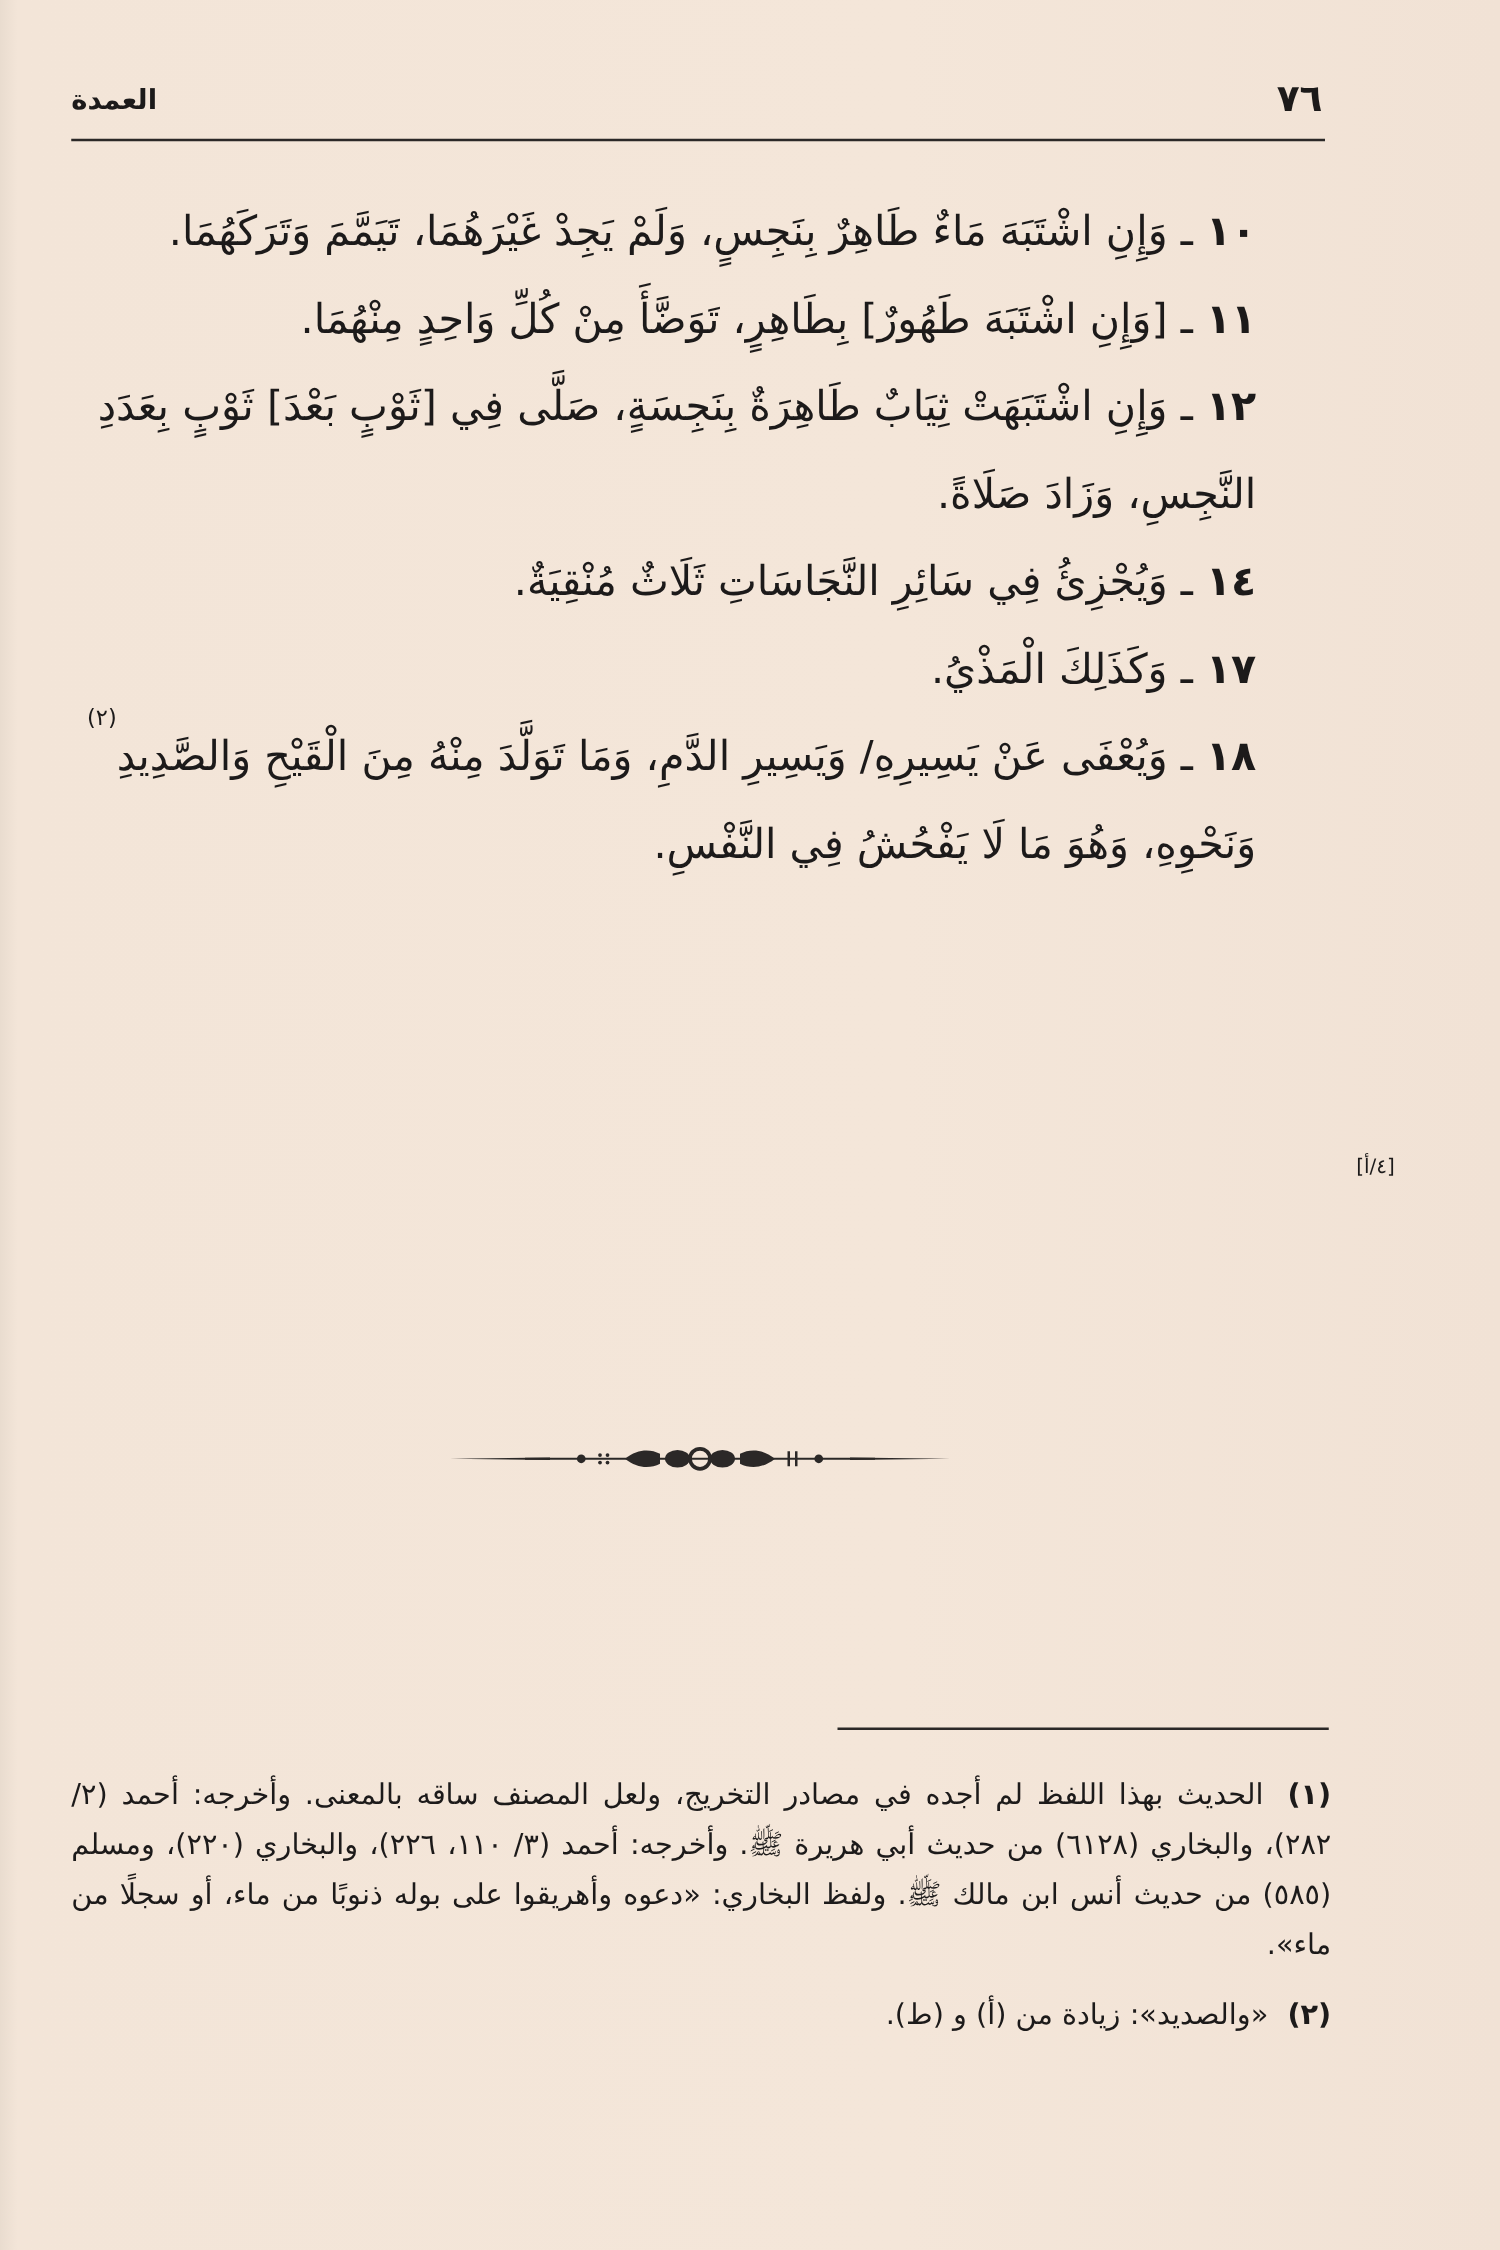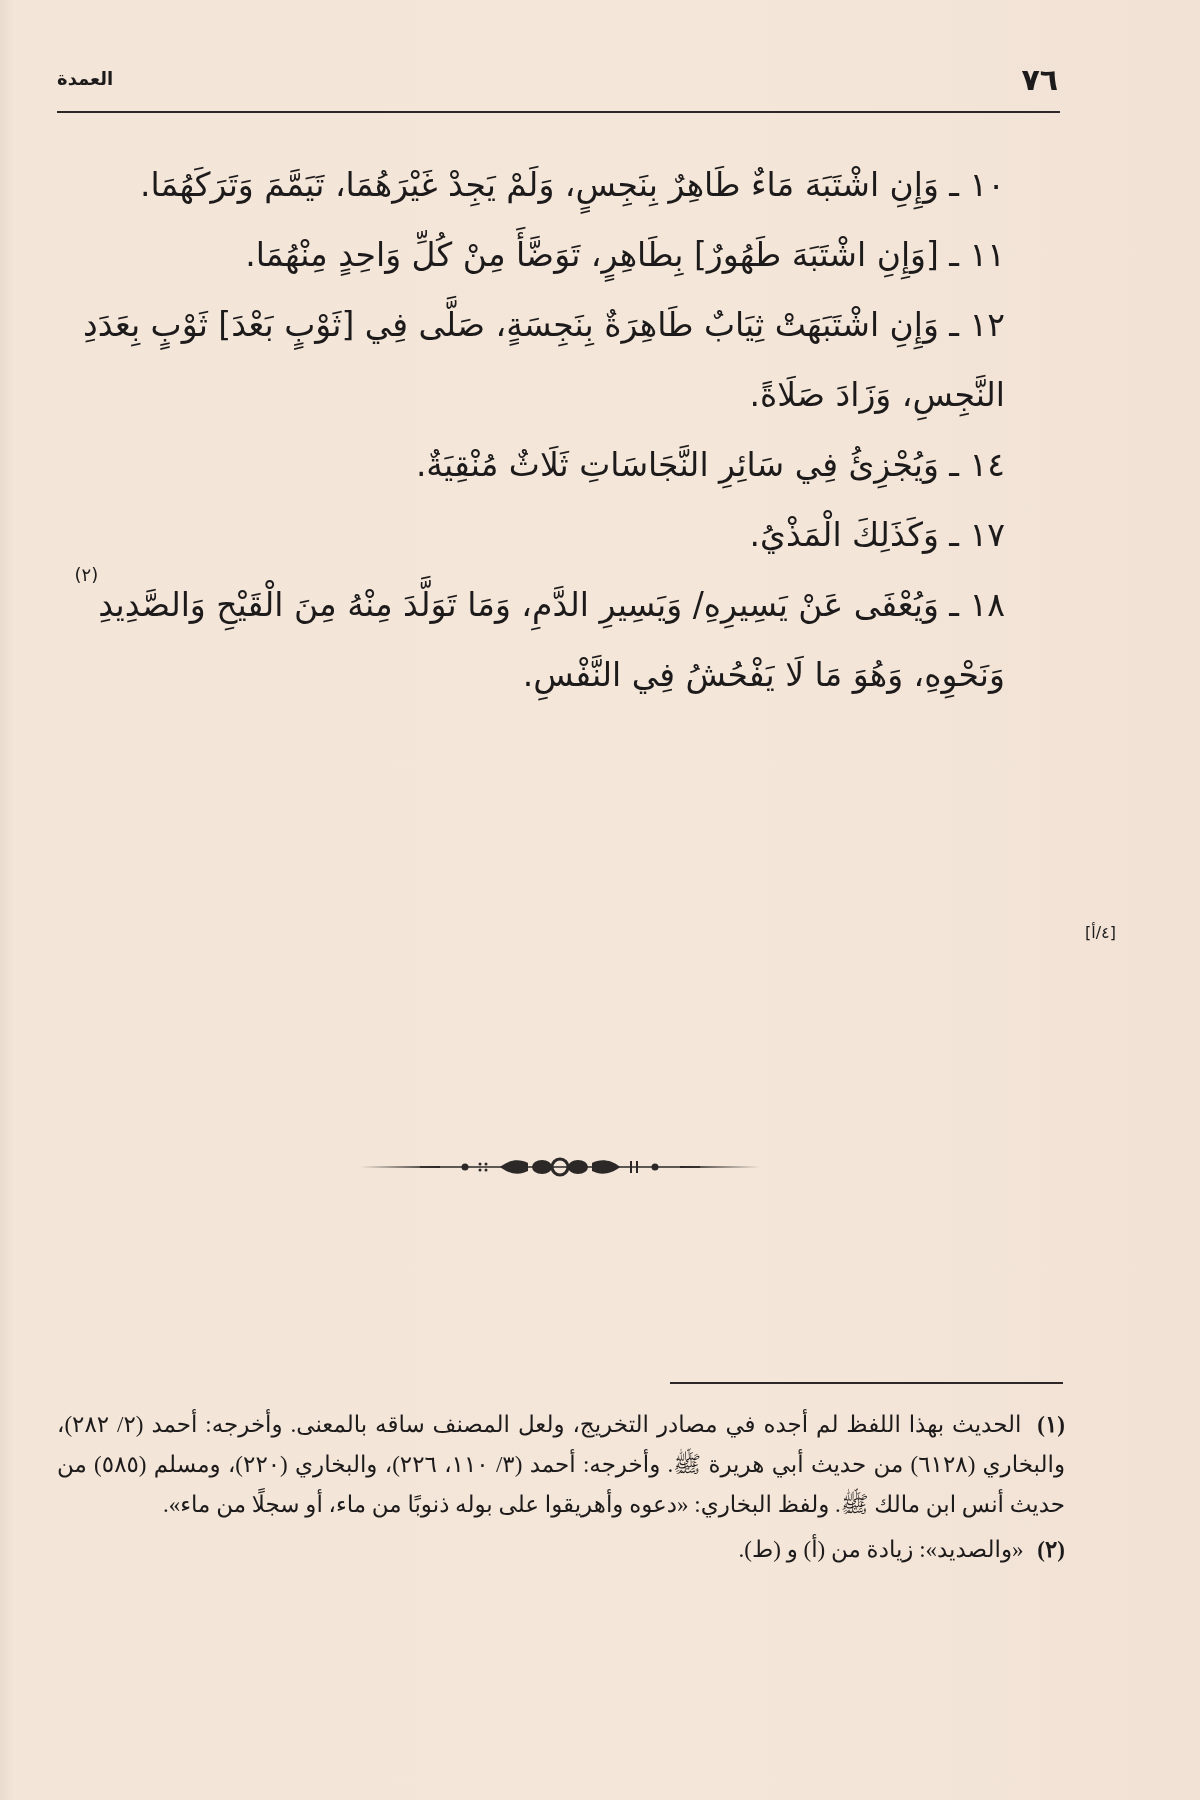--- a/index.html
+++ b/index.html
@@ -15,49 +15,49 @@
       background: linear-gradient(90deg, #e9dccf 0px, #f3e5d8 14px, #f4e6d9 60%, #f1e2d5 100%);
     }
     .header {
       position: absolute; left: 57px; top: 62px; width: 1003px; height: 40px;
       direction: rtl;
     }
     .page-number {
       position: absolute; right: 2px; top: 0; font-size: 30px; font-weight: bold;
     }
     .running-title {
-      position: absolute; left: 0; top: 6px; font-size: 18px; font-weight: bold;
+      position: absolute; left: 0; top: 6px; font-size: 22px; font-weight: bold;
     }
     .header-rule {
       position: absolute; left: 57px; top: 111px; width: 1003px; height: 2px; background: #2b2827;
     }
     .body {
       position: absolute; left: 57px; top: 150px; width: 948px;
       direction: rtl; text-align: right;
       font-size: 33px; line-height: 70px;
     }
     .clause { margin: 0; }
-    .clause .num { font-weight: normal; margin-top: 37px; }
+    .clause .num { font-weight: bold; margin-top: 37px; }
     .quote { font-weight: bold; }
     sup { font-size: 18px; vertical-align: top; line-height: 1; position: relative; top: -4px; }
     .margin-note {
       position: absolute; left: 1085px; top: 923px; font-size: 16px; direction: rtl;
     }
     .ornament {
       position: absolute; left: 360px; top: 1155px; width: 400px; height: 24px;
     }
     .fn-rule {
       position: absolute; left: 670px; top: 1382px; width: 393px; height: 2px; background: #2b2827;
     }
     .footnotes {
       position: absolute; left: 57px; top: 1400px; width: 1008px;
       direction: rtl; text-align: justify;
       font-size: 23px; line-height: 40px;
     }
-    .footnote { margin: 5px 0 2px 0; font-family: Liberation Serif, serif; }
+    .footnote { margin: 16px 0 2px 0; }
     .fn-marker { font-weight: bold; margin-left: 8px; }
   </style>
 </head>
 <body>
 
 <div class="page">
 
   <div class="header">
     <span class="page-number">٧٦</span>
     <span class="running-title">العمدة</span>

